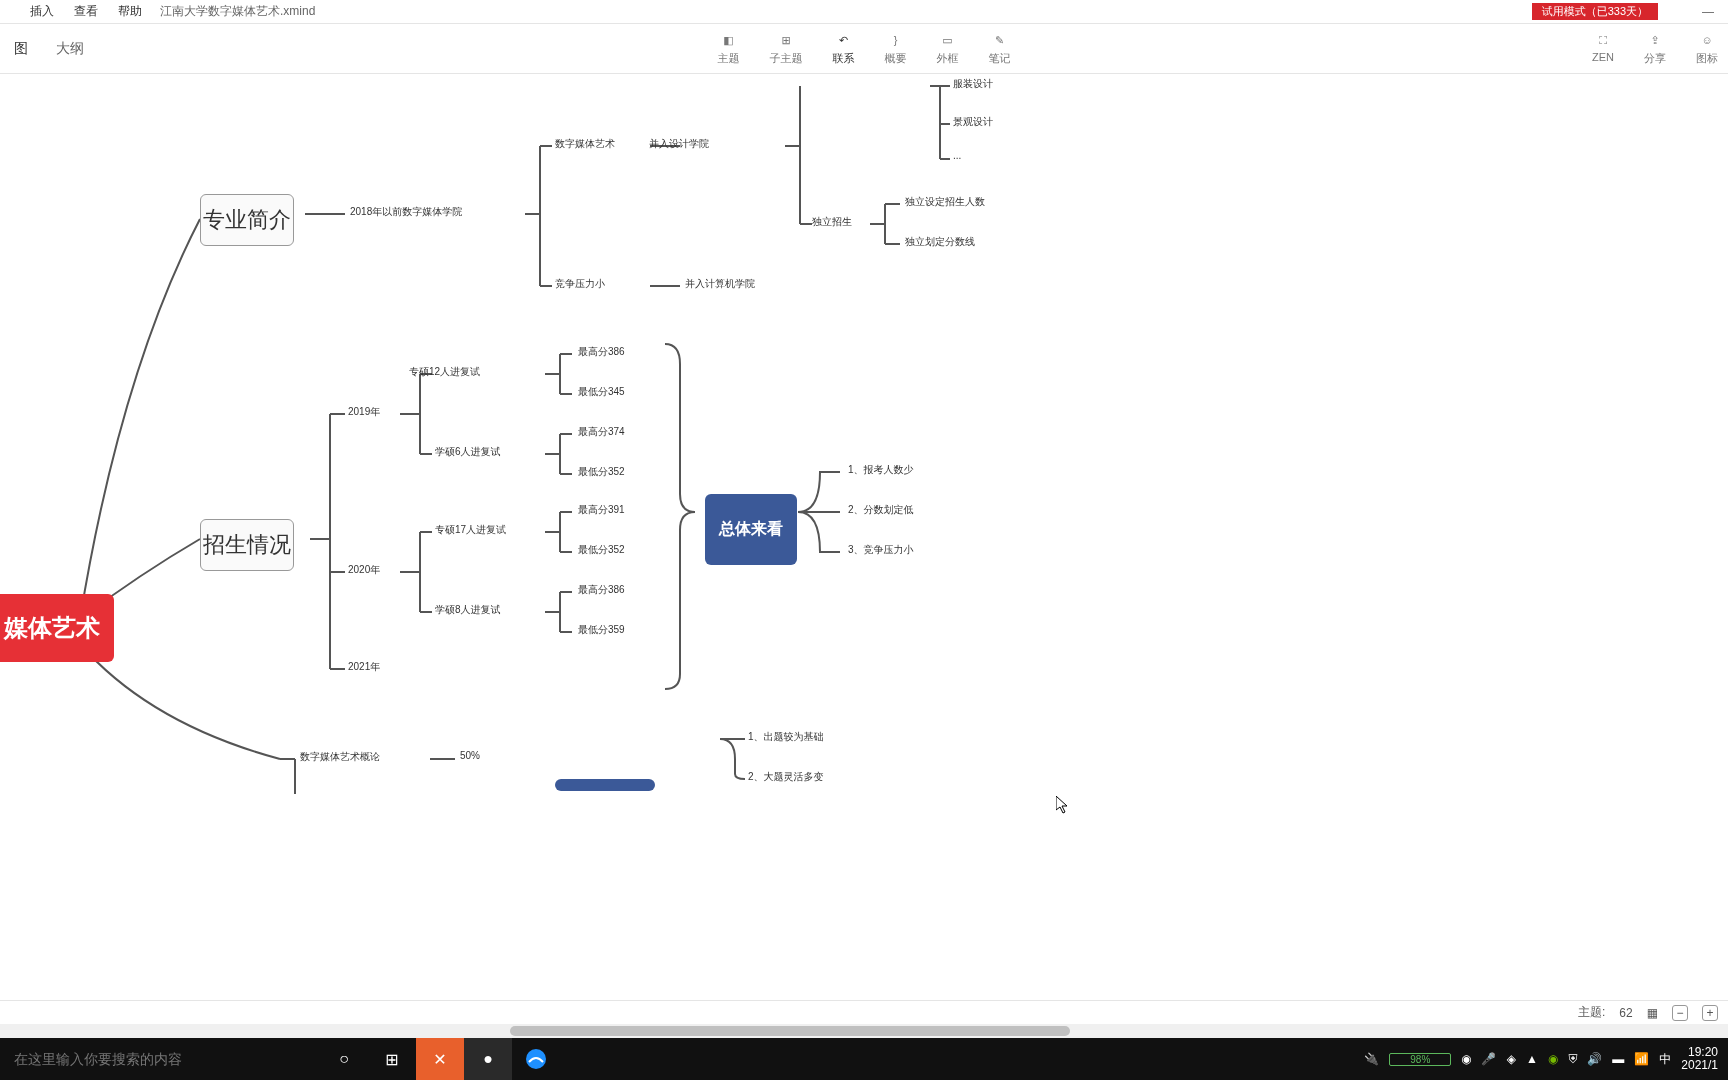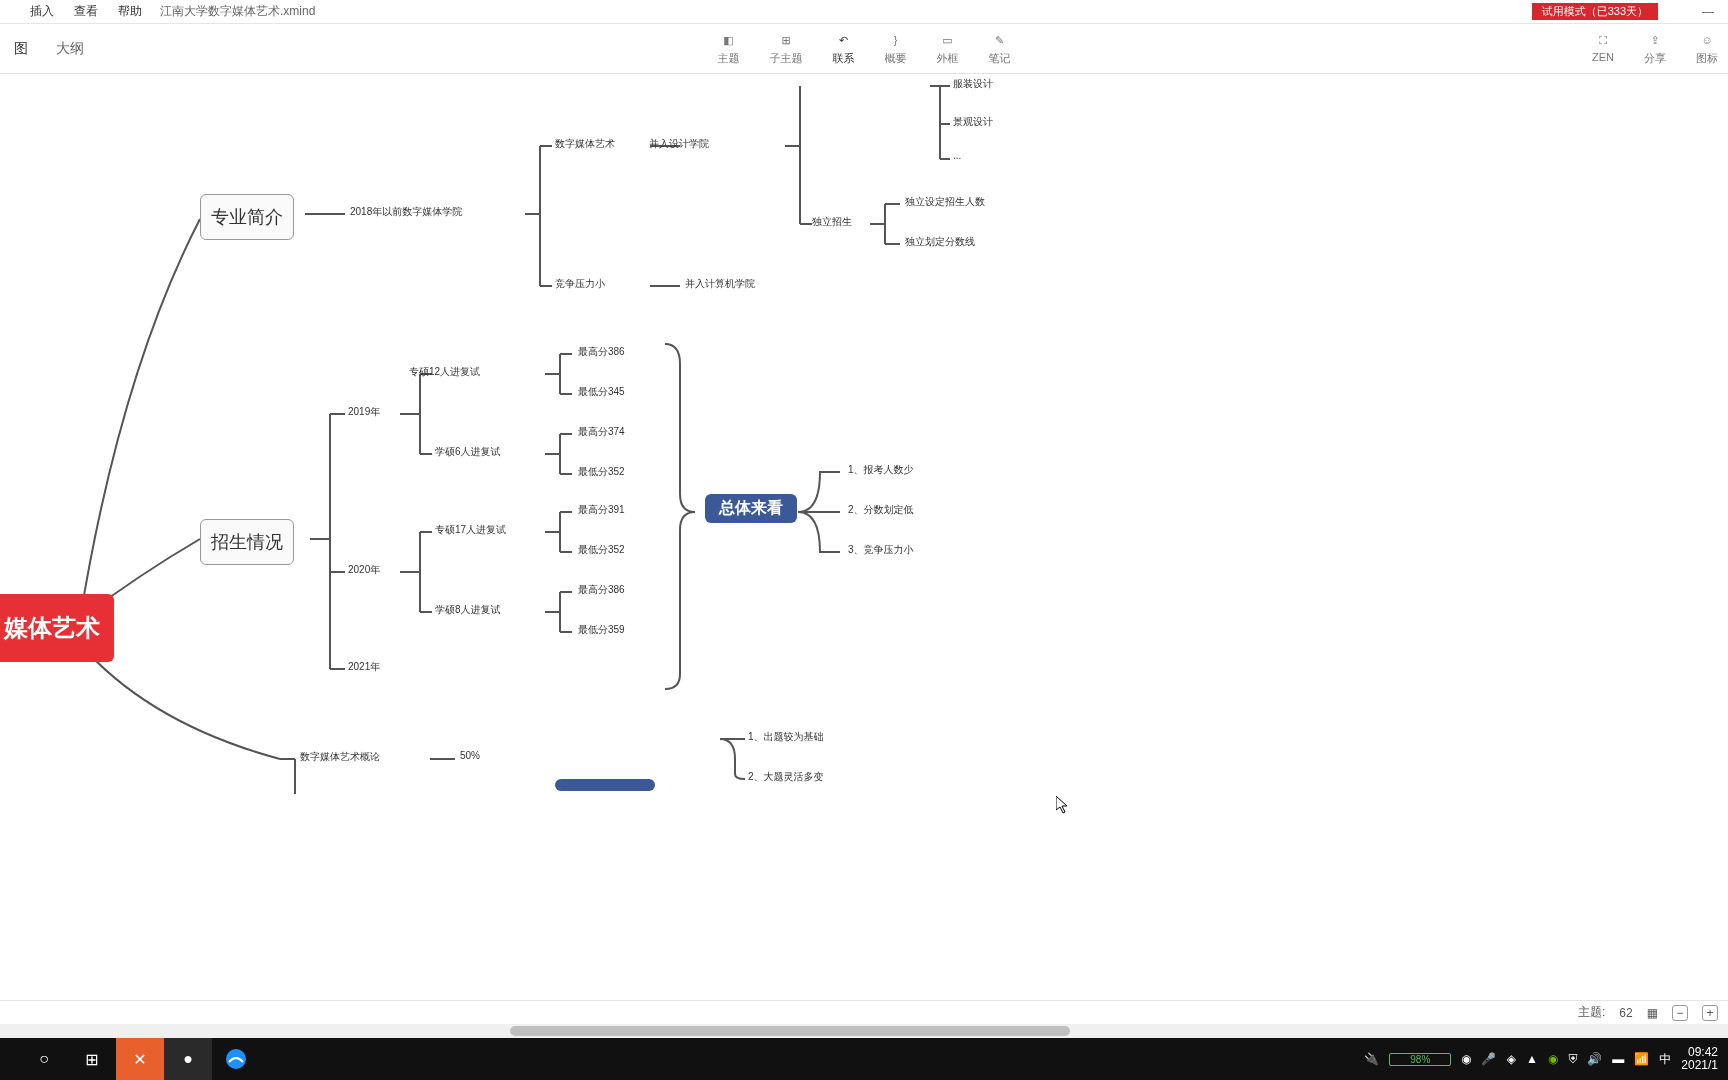--- a/index.html
+++ b/index.html
@@ -12,23 +12,23 @@
   .tabbar { height:50px; border-bottom:1px solid #e5e5e5; display:flex; align-items:center; position:relative; }
   .tab { padding:0 14px; font-size:14px; color:#666; height:100%; display:flex; align-items:center; }
   .tab.active { color:#333; }
   .tool-center { position:absolute; left:50%; transform:translateX(-50%); display:flex; gap:30px; }
   .tool { display:flex; flex-direction:column; align-items:center; gap:2px; font-size:11px; color:#777; cursor:pointer; }
   .tool.active { color:#333; }
   .tool-icon { width:20px; height:18px; display:flex; align-items:center; justify-content:center; }
   .tool-right { position:absolute; right:10px; display:flex; gap:30px; }
   .canvas { position:absolute; top:74px; left:0; right:0; bottom:42px; background:#fff; overflow:hidden; }
   .node { position:absolute; font-size:10px; color:#333; white-space:nowrap; }
-  .node-box { border:1px solid #999; border-radius:6px; padding:10px 10px; background:#fafafa; font-size:18px; }
+  .node-box { border:1px solid #999; border-radius:6px; padding:10px 2px; background:#fafafa; font-size:22px; }
   .node-red { background:#e63036; color:#fff; border-radius:6px; padding:18px 14px; font-size:24px; font-weight:bold; }
-  .node-blue { background:#3b5998; color:#fff; border-radius:6px; padding:4px 14px; font-size:16px; font-weight:bold; }
+  .node-blue { background:#3b5998; color:#fff; border-radius:6px; padding:25px 14px; font-size:16px; font-weight:bold; }
   svg.lines { position:absolute; top:0; left:0; width:100%; height:100%; pointer-events:none; }
   .statusbar { position:absolute; bottom:42px; left:0; right:0; height:24px; background:#fff; border-top:1px solid #e5e5e5; display:flex; align-items:center; justify-content:flex-end; font-size:12px; color:#555; padding:11px 10px; gap:14px; }
   .zoom-btn { width:16px; height:16px; border:1px solid #999; border-radius:3px; display:flex; align-items:center; justify-content:center; font-size:12px; cursor:pointer; }
   .hscroll { position:absolute; bottom:42px; left:0; right:0; height:14px; background:#f0f0f0; }
   .hscroll-thumb { position:absolute; top:2px; height:10px; background:#c0c0c0; border-radius:5px; left:510px; width:560px; }
   .taskbar { position:absolute; bottom:0; left:0; right:0; height:42px; background:#111; display:flex; align-items:center; }
   .search-input { background:transparent; border:none; color:#bbb; font-size:14px; padding:0 14px; width:300px; height:100%; outline:none; }
   .task-icons { display:flex; align-items:center; gap:0; margin-left:20px; }
   .task-icon { width:48px; height:42px; display:flex; align-items:center; justify-content:center; color:#fff; }
   .task-icon.orange { background:#e8602c; }
@@ -198,20 +198,21 @@
 
 <div class="statusbar" style="bottom:56px">
   <span>主题:</span>
   <span>62</span>
   <span>▦</span>
   <span class="zoom-btn">−</span>
   <span class="zoom-btn">+</span>
 </div>
 
 <div class="taskbar">
+  <input class="search-input" placeholder="在这里输入你要搜索的内容" style="">
   <div class="task-icons">
     <div class="task-icon">○</div>
     <div class="task-icon">⊞</div>
     <div class="task-icon orange">✕</div>
     <div class="task-icon dark">●</div>
     <div class="task-icon">
         <svg width="22" height="22">
           <circle cx="11" cy="11" r="10" fill="#1e90ff"></circle>
           <path d="M4 14 Q11 6 18 14" stroke="#fff" fill="none" stroke-width="2"></path>
         </svg>
@@ -224,17 +225,17 @@
     <span>🎤</span>
     <span>◈</span>
     <span>▲</span>
     <span style="color:#76b900">◉</span>
     <span>⛨</span>
     <span>🔊</span>
     <span>▬</span>
     <span>📶</span>
     <span>中</span>
     <div style="text-align:right;line-height:1.1">
-      <div>09:42</div>
+      <div>19:20</div>
       <div>2021/1</div>
     </div>
   </div>
 </div>
 
 </body></html>

